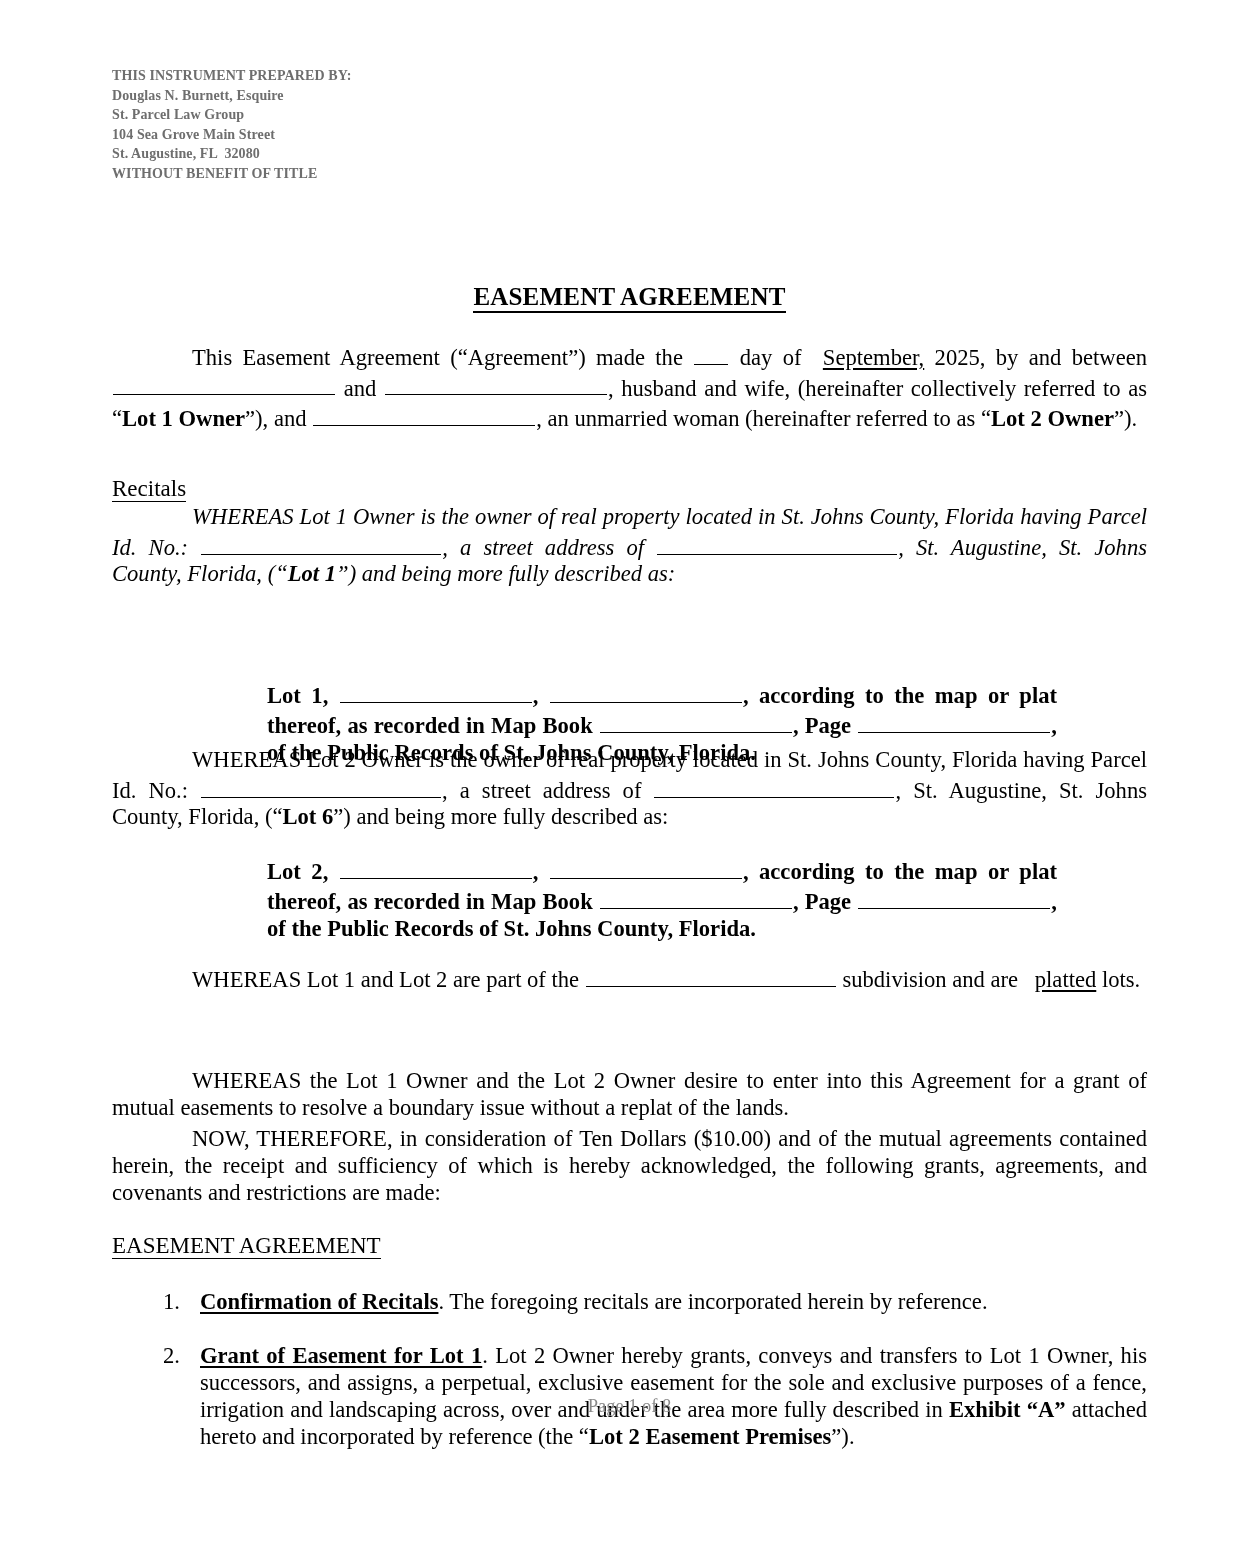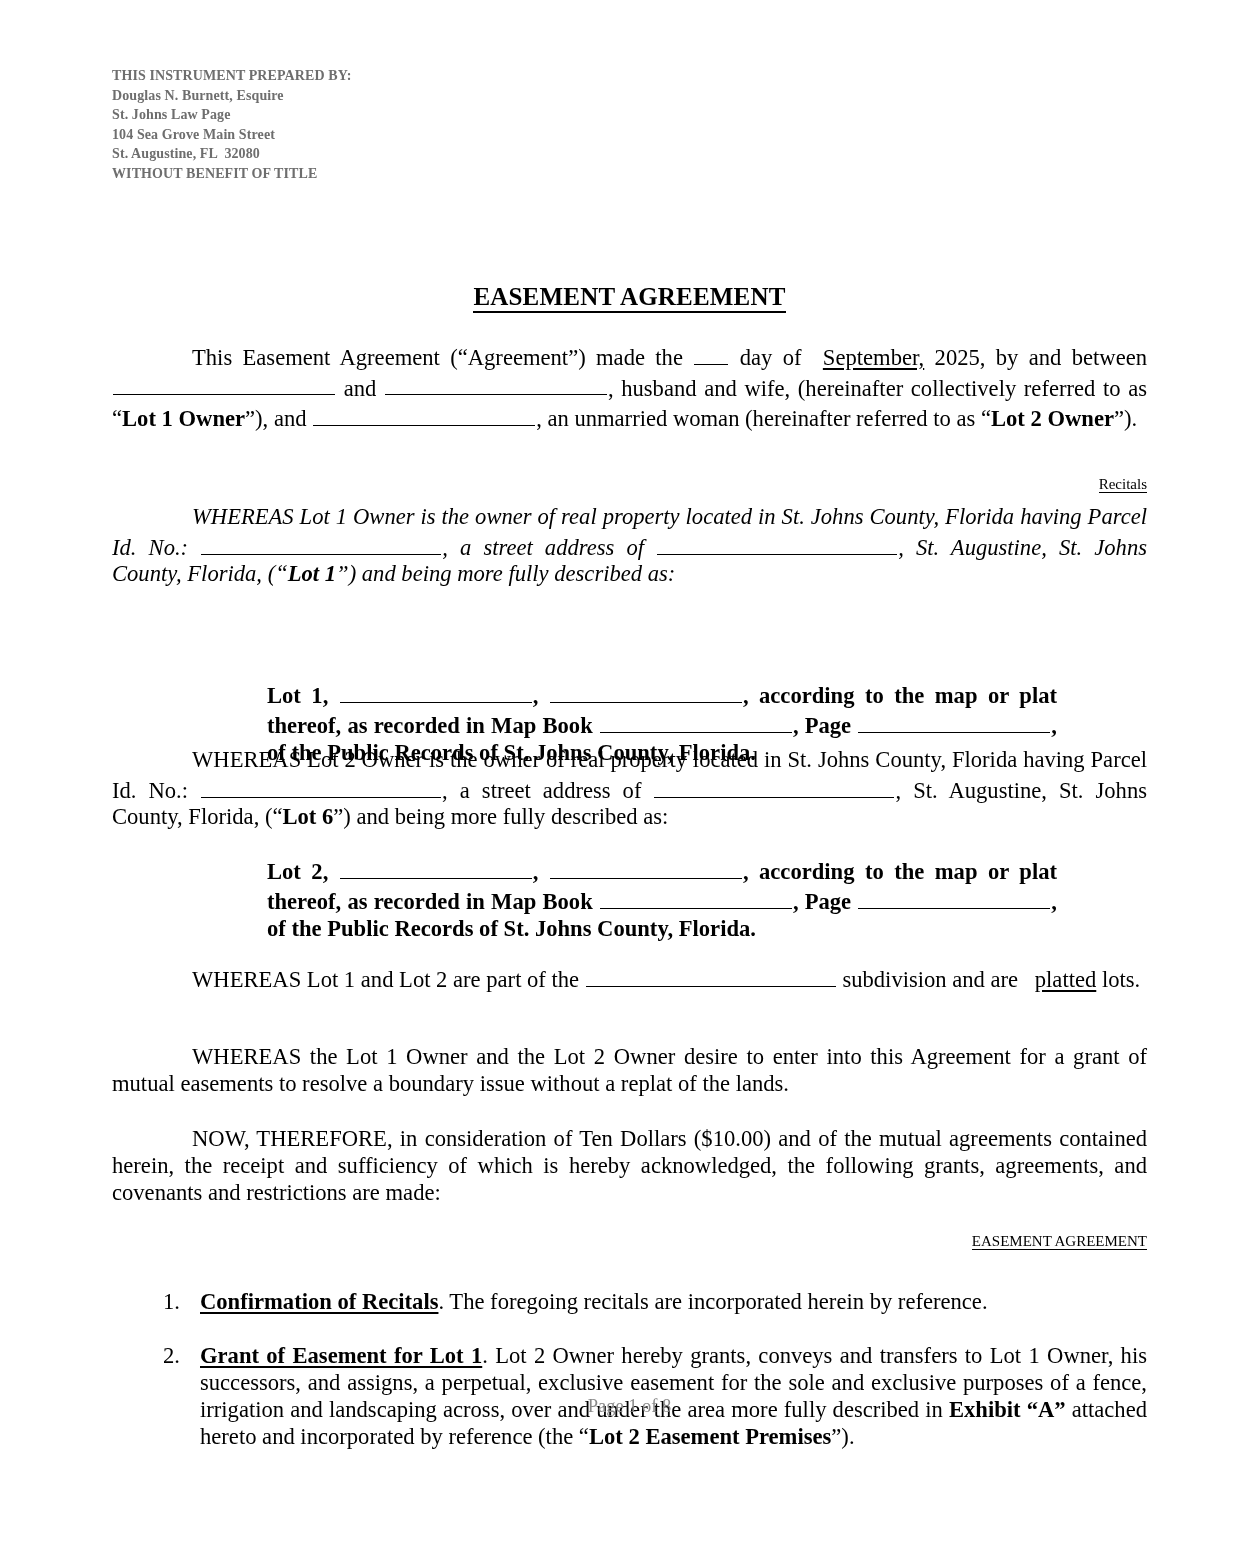--- a/index.html
+++ b/index.html
@@ -57,22 +57,22 @@
     letter-spacing: .2px;
   }
   h1.doc-title span {
     border-bottom: 2.2px solid #000;
     padding-bottom: 1px;
   }
 
   .center-head {
     position: absolute;
     width: 1035px;
-    text-align: right;
-    font-size: 15px;
+    text-align: left;
+    font-size: 23px;
   }
   .center-head span {
     border-bottom: 1.4px solid #000;
     padding-bottom: 0px;
   }
   #recitals-head { top: 476px; }
   #agreement-head2 { top: 1233px; }
 
   p.para {
     position: absolute;
@@ -148,21 +148,21 @@
   }
 </style>
 </head>
 <body>
 
 <div class="page">
 
   <div class="prepared-by">
     <div>THIS INSTRUMENT PREPARED BY:</div>
     <div>Douglas N. Burnett, Esquire</div>
-    <div>St. Johns Law Page</div>
+    <div>St. Parcel Law Group</div>
     <div>104 Sea Grove Main Street</div>
     <div>St. Augustine, FL  32080</div>
     <div>WITHOUT BENEFIT OF TITLE</div>
   </div>
 
   <div class="content">
 
     <h1 class="doc-title">
       <span>EASEMENT AGREEMENT</span>
     </h1>
@@ -188,21 +188,21 @@
     </p>
 
     <p class="legal" style="top:855px;">
       <span>Lot 2, </span><span class="blank b-sm"></span><span>, </span><span class="blank b-sm"></span><span>, according to the map or plat thereof, as recorded in Map Book </span><span class="blank b-sm"></span><span>, Page </span><span class="blank b-sm"></span><span>, of the Public Records of St. Johns County, Florida.</span>
     </p>
 
     <p class="para" style="top:963px;">
       <span>WHEREAS Lot 1 and Lot 2 are part of the </span><span class="blank b-xl"></span><span> subdivision and are </span><span class="uline">platted</span><span> lots.</span>
     </p>
 
-    <p class="para" style="top:1044px;">WHEREAS the Lot 1 Owner and the Lot 2 Owner desire to enter into this Agreement for a grant of mutual easements to resolve a boundary issue without a replat of the lands.</p>
+    <p class="para" style="top:1068px;">WHEREAS the Lot 1 Owner and the Lot 2 Owner desire to enter into this Agreement for a grant of mutual easements to resolve a boundary issue without a replat of the lands.</p>
 
     <p class="para" style="top:1126px;">NOW, THEREFORE, in consideration of Ten Dollars ($10.00) and of the mutual agreements contained herein, the receipt and sufficiency of which is hereby acknowledged, the following grants, agreements, and covenants and restrictions are made:</p>
 
     <div class="center-head" id="agreement-head2">
       <span>EASEMENT AGREEMENT</span>
     </div>
 
     <div class="list-item" style="top:1289px;">
       <span class="num">1.</span>
       <div class="li-body">

